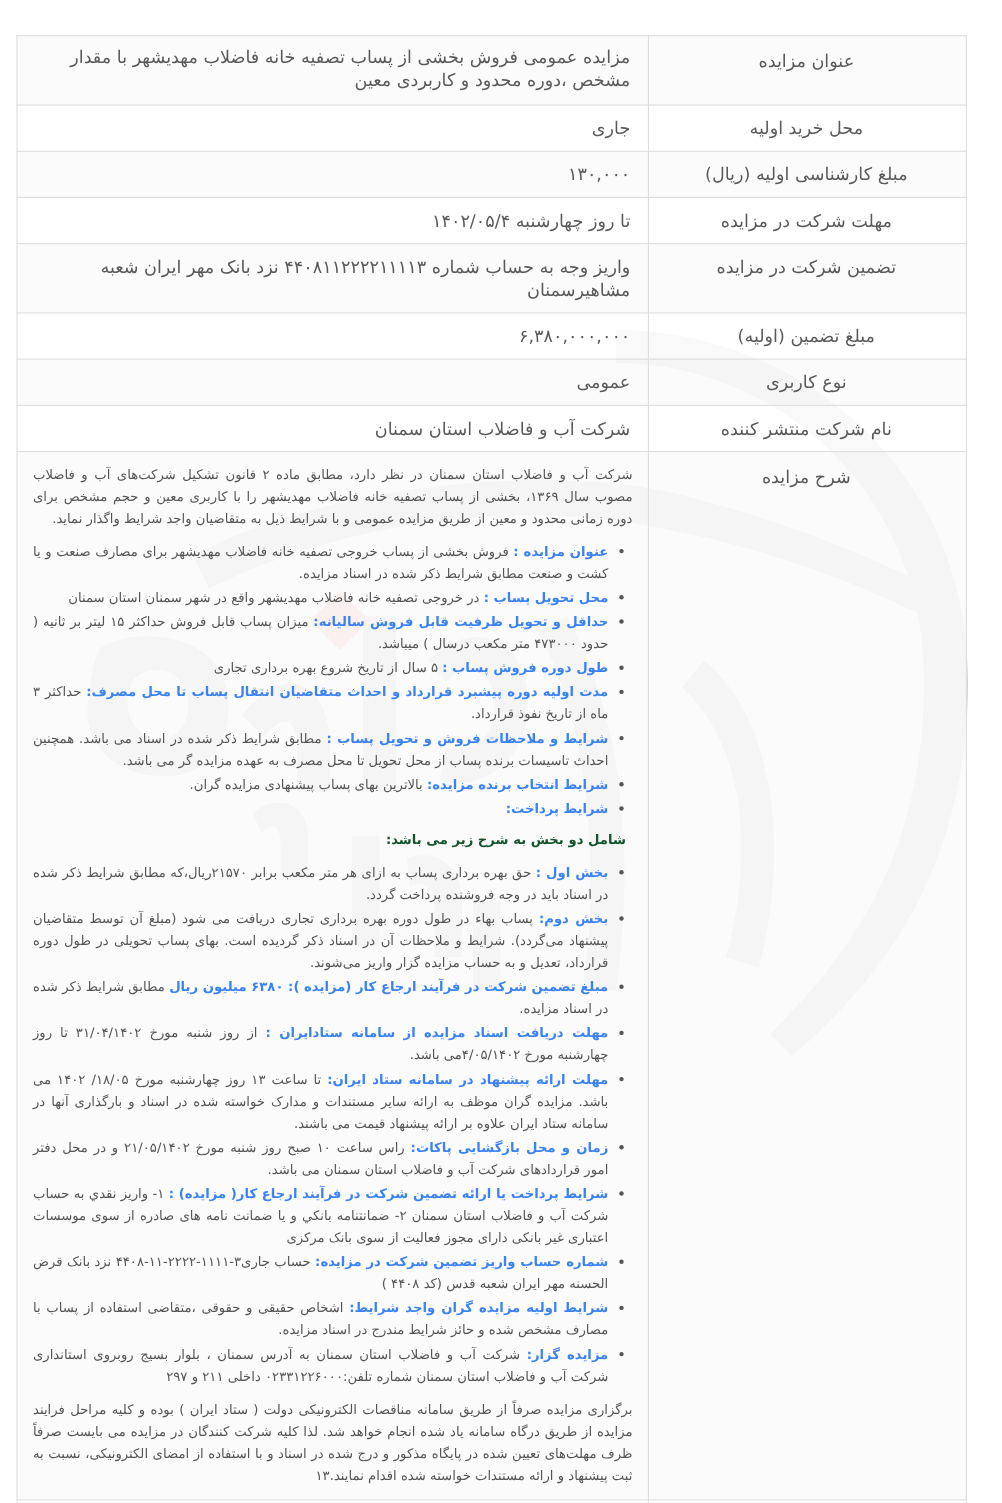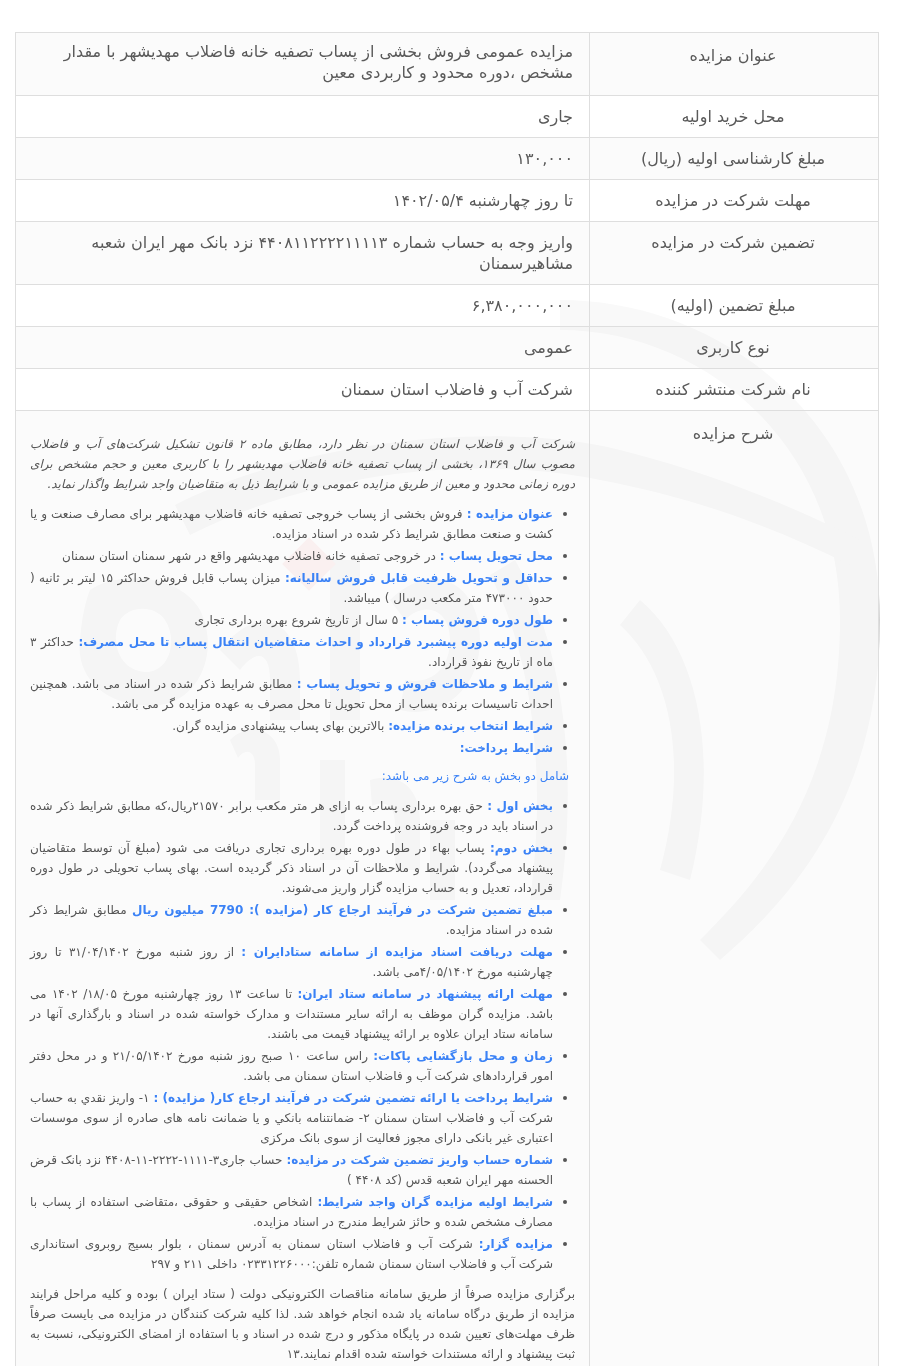--- a/index.html
+++ b/index.html
@@ -19,29 +19,29 @@
     td.label { width: 258px; padding: 12px 16px 10px 14px; color: #555; text-align: center; }
     td.value { padding: 8px 16px 10px 16px; }
     tr:nth-child(odd) td { background: rgba(250,250,250,0.85); }
     tr:nth-child(even) td { background: rgba(255,255,255,0.85); }
     tr.r1 td { height: 40px; }
     tr.rs td { height: 21px; padding-top: 10px; padding-bottom: 10px; }
     tr.rdesc td.value { padding: 10px 14px 12px 14px; font-size: 12px; line-height: 20px; color: #555; }
     tr.rdesc td.label { padding-top: 12px; }
     tr.rimg td { height: 36px; background: #fff; }
     .num { font-size: 11px; color: #666; }
-    p.para { margin: 13px 0 10px 0; text-align: justify; font-style: italic; }
+    p.para { margin: 0 0 10px 0; text-align: justify; }
     ul.blist { margin: 0 0 8px 0; padding: 0 22px 0 0; list-style: none; }
     ul.blist li { position: relative; margin: 0 0 2px 0; text-align: justify; }
     ul.blist li::before {
       content: ""; position: absolute; right: -14px; top: 8px; width: 4px; height: 4px;
       background: #555; border-radius: 50%;
     }
     ul.blist li b { color: #3b82f6; font-weight: bold; }
-    p.sub { margin: 6px 0 10px 0; font-weight: normal; color: #3b82f6; padding-right: 6px; }
+    p.sub { margin: 6px 0 10px 0; font-weight: bold; color: #14532d; padding-right: 6px; }
     p.final { margin: 10px 0 0 0; text-align: justify; }
     .watermark { position: absolute; left: 0; top: 0; width: 911px; height: 1366px; z-index: 0; pointer-events: none; }
   </style>
 </head>
 <body>
 
 <svg class="watermark" viewBox="0 0 911 1366" xmlns="http://www.w3.org/2000/svg">
   <g fill="#cfcfcf" opacity="0.9">
 
     <path d="M560 300 C720 300 880 420 880 620 C880 800 790 900 720 960 L700 940 C760 880 840 790 840 620 C840 440 700 330 560 330 Z"></path>
@@ -111,21 +111,21 @@
             <li><b>طول دوره فروش پساب :</b><span> ۵ سال از تاریخ شروع بهره برداری تجاری</span></li>
             <li><b>مدت اولیه دوره پیشبرد قرارداد و احداث متقاضیان انتقال پساب تا محل مصرف:</b><span> حداکثر ۳ ماه از تاریخ نفوذ قرارداد.</span></li>
             <li><b>شرایط و ملاحظات فروش و تحویل پساب :</b><span> مطابق شرایط ذکر شده در اسناد می باشد. همچنین احداث تاسیسات برنده پساب از محل تحویل تا محل مصرف به عهده مزایده گر می باشد.</span></li>
             <li><b>شرایط انتخاب برنده مزایده:</b><span> بالاترین بهای پساب پیشنهادی مزایده گران.</span></li>
             <li><b>شرایط پرداخت:</b><span></span></li>
           </ul>
           <p class="sub">شامل دو بخش به شرح زیر می باشد:</p>
           <ul class="blist">
             <li><b>بخش اول :</b><span> حق بهره برداری پساب به ازای هر متر مکعب برابر ۲۱۵۷۰ریال،که مطابق شرایط ذکر شده در اسناد باید در وجه فروشنده پرداخت گردد.</span></li>
             <li><b>بخش دوم:</b><span> پساب بهاء در طول دوره بهره برداری تجاری دریافت می شود (مبلغ آن توسط متقاضیان پیشنهاد می‌گردد). شرایط و ملاحظات آن در اسناد ذکر گردیده است. بهای پساب تحویلی در طول دوره قرارداد، تعدیل و به حساب مزایده گزار واریز می‌شوند.</span></li>
-            <li><b>مبلغ تضمین شرکت در فرآیند ارجاع کار (مزایده ): 7790 میلیون ریال</b><span> مطابق شرایط ذکر شده در اسناد مزایده.</span></li>
+            <li><b>مبلغ تضمین شرکت در فرآیند ارجاع کار (مزایده ): ۶۳۸۰ میلیون ریال</b><span> مطابق شرایط ذکر شده در اسناد مزایده.</span></li>
             <li><b>مهلت دریافت اسناد مزایده از سامانه ستادایران :</b><span> از روز شنبه مورخ ۳۱/۰۴/۱۴۰۲ تا روز چهارشنبه مورخ ۴/۰۵/۱۴۰۲می باشد.</span></li>
             <li><b>مهلت ارائه پیشنهاد در سامانه ستاد ایران:</b><span> تا ساعت ۱۳ روز چهارشنبه مورخ ۱۸/۰۵/ ۱۴۰۲ می باشد. مزایده گران موظف به ارائه سایر مستندات و مدارک خواسته شده در اسناد و بارگذاری آنها در سامانه ستاد ایران علاوه بر ارائه پیشنهاد قیمت می باشند.</span></li>
             <li><b>زمان و محل بازگشایی پاکات:</b><span> راس ساعت ۱۰ صبح روز شنبه مورخ ۲۱/۰۵/۱۴۰۲ و در محل دفتر امور قراردادهای شرکت آب و فاضلاب استان سمنان می باشد.</span></li>
             <li><b>شرایط پرداخت یا ارائه تضمین شرکت در فرآیند ارجاع کار( مزایده) :</b><span> ۱- واریز نقدي به حساب شرکت آب و فاضلاب استان سمنان ۲- ضمانتنامه بانکي و یا ضمانت نامه های صادره از سوی موسسات اعتباری غیر بانکی دارای مجوز فعالیت از سوی بانک مرکزی</span></li>
             <li><b>شماره حساب واریز تضمین شرکت در مزایده:</b><span> حساب جاری۳-۱۱۱۱-۲۲۲۲-۱۱-۴۴۰۸ نزد بانک قرض الحسنه مهر ایران شعبه قدس (کد ۴۴۰۸ )</span></li>
             <li><b>شرایط اولیه مزایده گران واجد شرایط:</b><span> اشخاص حقیقی و حقوقی ،متقاضی استفاده از پساب با مصارف مشخص شده و حائز شرایط مندرج در اسناد مزایده.</span></li>
             <li><b>مزایده گزار:</b><span> شرکت آب و فاضلاب استان سمنان به آدرس سمنان ، بلوار بسیج روبروی استانداری شرکت آب و فاضلاب استان سمنان شماره تلفن:۰۲۳۳۱۲۲۶۰۰۰ داخلی ۲۱۱ و ۲۹۷</span></li>
           </ul>
           <p class="final">برگزاری مزایده صرفاً از طریق سامانه مناقصات الکترونیکی دولت ( ستاد ایران ) بوده و کلیه مراحل فرایند مزایده از طریق درگاه سامانه یاد شده انجام خواهد شد. لذا کلیه شرکت کنندگان در مزایده می بایست صرفاً ظرف مهلت‌های تعیین شده در پایگاه مذکور و درج شده در اسناد و با استفاده از امضای الکترونیکی، نسبت به ثبت پیشنهاد و ارائه مستندات خواسته شده اقدام نمایند.۱۳</p>
         </td>

